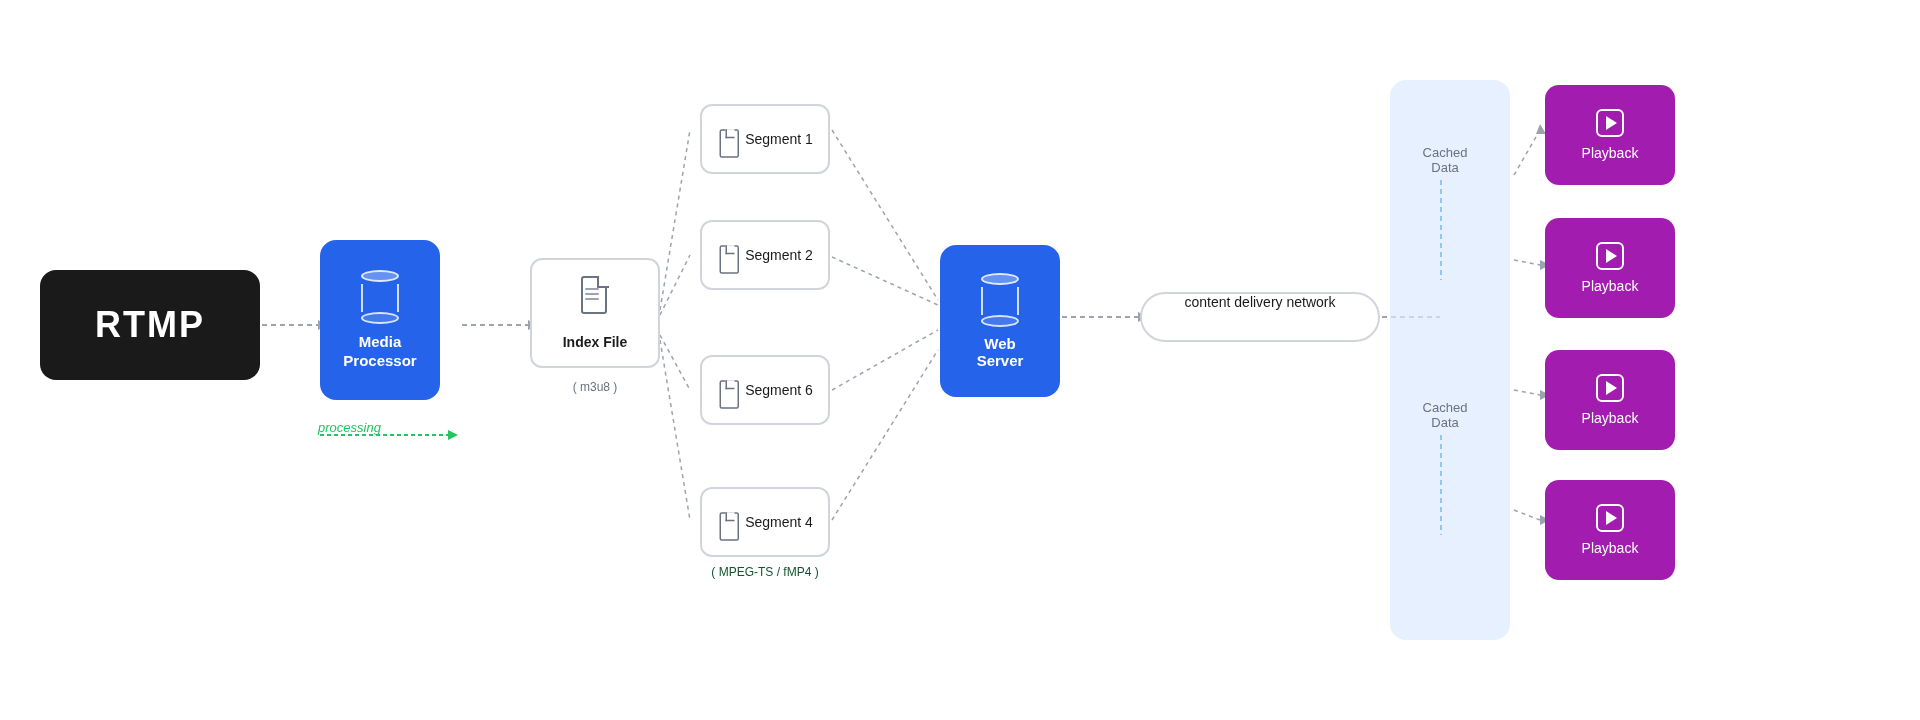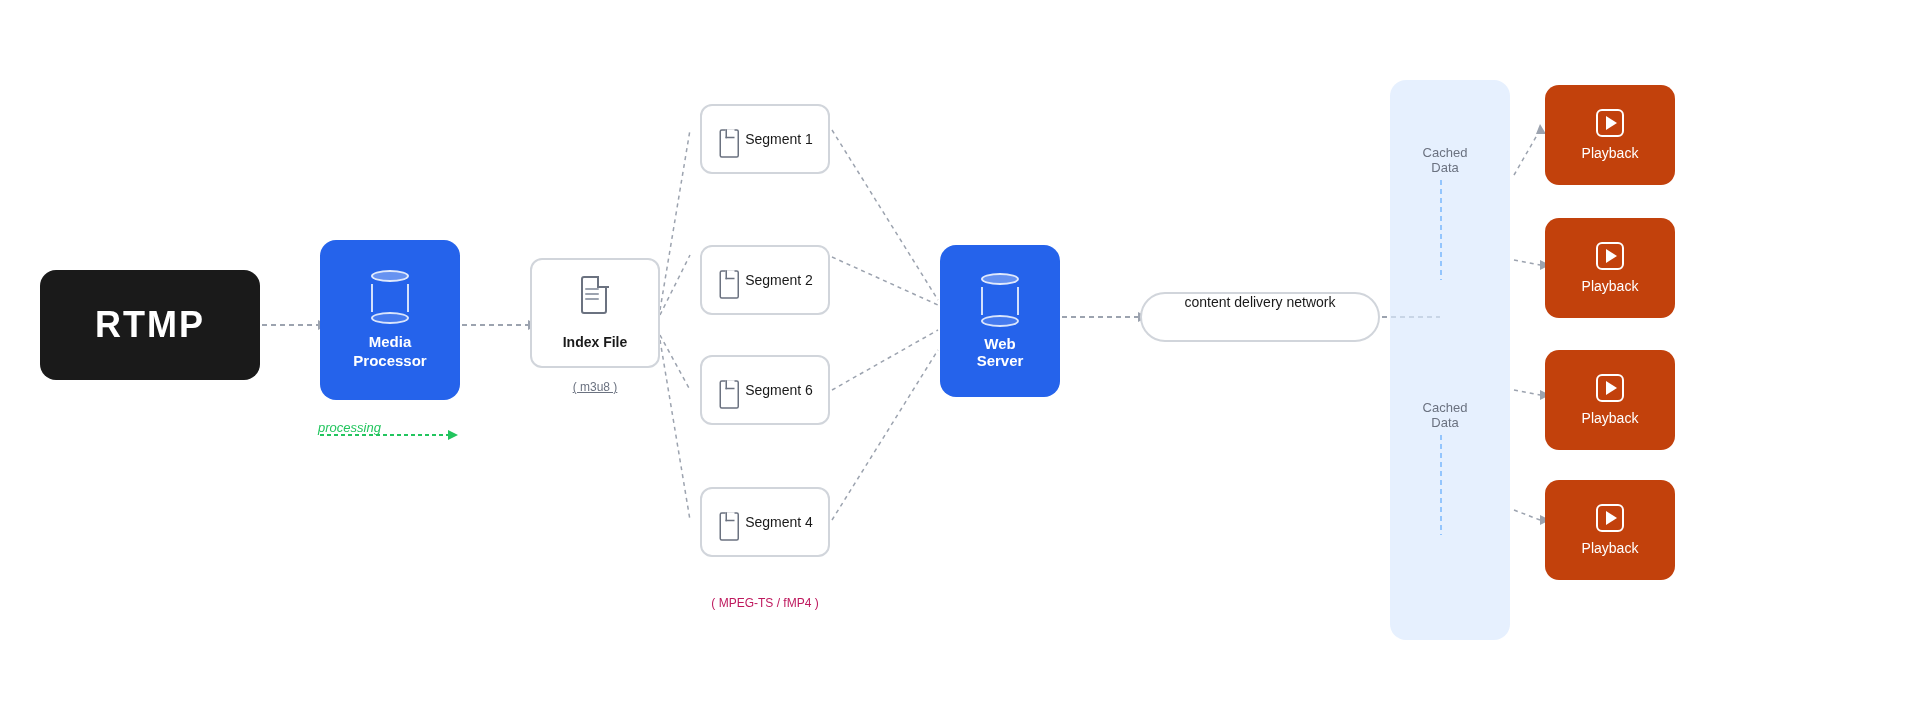--- a/index.html
+++ b/index.html
@@ -33,21 +33,21 @@
       color: #ffffff;
       font-size: 36px;
       font-weight: 700;
       letter-spacing: 2px;
     }
     
     .media-processor-box {
       position: absolute;
       left: 320px;
       top: 240px;
-      width: 140px;
+      width: 120px;
       height: 160px;
       background: #2563eb;
       border-radius: 16px;
       display: flex;
       flex-direction: column;
       align-items: center;
       justify-content: center;
       gap: 8px;
     }
     .media-processor-label {
@@ -88,21 +88,20 @@
       font-weight: 600;
     }
     .index-file-sub {
       position: absolute;
       left: 530px;
       top: 380px;
       width: 130px;
       text-align: center;
       color: #6b7280;
       font-size: 12px;
-      text-decoration: underline;
     }
     
     .segment-box {
       position: absolute;
       width: 130px;
       height: 70px;
       background: #ffffff;
       border: 2px solid #d1d5db;
       border-radius: 12px;
       display: flex;
@@ -173,21 +172,21 @@
       color: #6b7280;
       font-size: 13px;
       text-align: center;
       width: 80px;
     }
     
     .playback-box {
       position: absolute;
       width: 130px;
       height: 100px;
-      background: #c2410c;
+      background: #a21caf;
       border-radius: 14px;
       display: flex;
       flex-direction: column;
       align-items: center;
       justify-content: center;
       gap: 8px;
     }
     .playback-label {
       color: #ffffff;
       font-size: 14px;
@@ -361,36 +360,36 @@
     </div>
     <div class="index-file-label">Index File</div>
   </div>
   <div class="index-file-sub">( m3u8 )</div>
 
   <div class="segment-box" style="left:700px; top:104px;">
     <div class="file-icon" style="width:20px;height:26px; transform:scale(0.75)"></div>
     <span class="segment-label">Segment 1</span>
   </div>
 
-  <div class="segment-box" style="left:700px; top:220px;margin-top:25px;">
+  <div class="segment-box" style="left:700px; top:220px;">
     <div class="file-icon" style="width:20px;height:26px; transform:scale(0.75)"></div>
     <span class="segment-label">Segment 2</span>
   </div>
 
   <div class="segment-box" style="left:700px; top:355px;">
     <div class="file-icon" style="width:20px;height:26px; transform:scale(0.75)"></div>
     <span class="segment-label">Segment 6</span>
   </div>
 
   <div class="segment-box" style="left:700px; top:487px;">
     <div class="file-icon" style="width:20px;height:26px; transform:scale(0.75)"></div>
     <span class="segment-label">Segment 4</span>
   </div>
 
-  <div style="position:absolute; left:700px; top:596px; width:130px; text-align:center; color:#be185d; font-size:12px;">( MPEG-TS / fMP4 )</div>
+  <div style="position:absolute; left:700px; top:565px; width:130px; text-align:center; color:#14532d; font-size:12px;">( MPEG-TS / fMP4 )</div>
 
   <div class="web-server-box">
     <div class="db-icon">
       <div class="db-top"></div>
       <div class="db-mid"></div>
       <div class="db-bot"></div>
     </div>
     <div class="web-server-label">Web<br>Server</div>
   </div>
 

